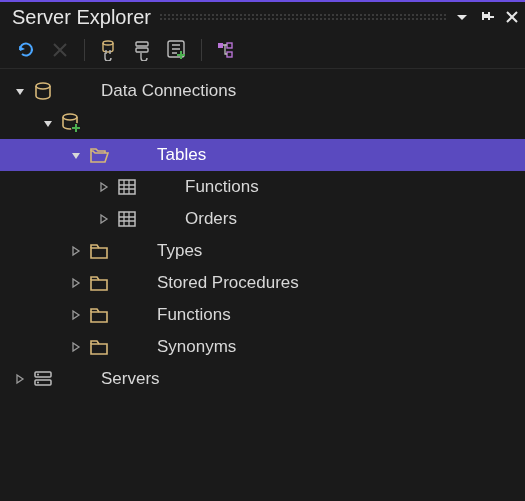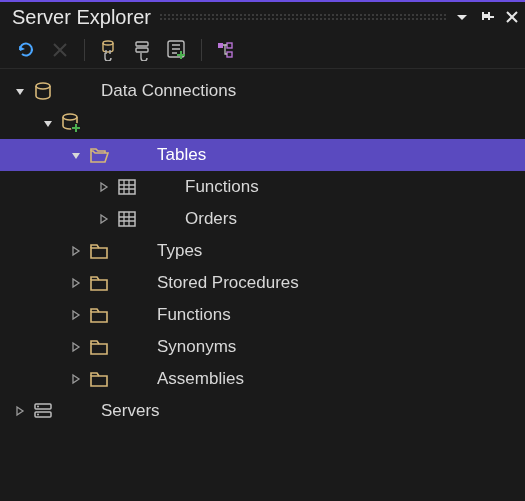--- a/index.html
+++ b/index.html
@@ -382,34 +382,20 @@
         </span>
       <span class="node-icon">
           <svg width="20" height="20">
             <use href="#ico-folder"></use>
           </svg>
         </span>
       <span class="label">Synonyms</span>
     </div>
 
 
-    <div class="row">
-      <span class="indent" style="width:56px"></span>
-      <span class="expander">
-          <svg width="12" height="12">
-            <use href="#exp-closed"></use>
-          </svg>
-        </span>
-      <span class="node-icon">
-          <svg width="20" height="20">
-            <use href="#ico-folder"></use>
-          </svg>
-        </span>
-      <span class="label">Assemblies</span>
-    </div>
 
     <div class="row">
       <span class="indent" style="width:0px"></span>
       <span class="expander">
           <svg width="12" height="12">
             <use href="#exp-closed"></use>
           </svg>
         </span>
       <span class="node-icon">
           <svg width="20" height="20">

